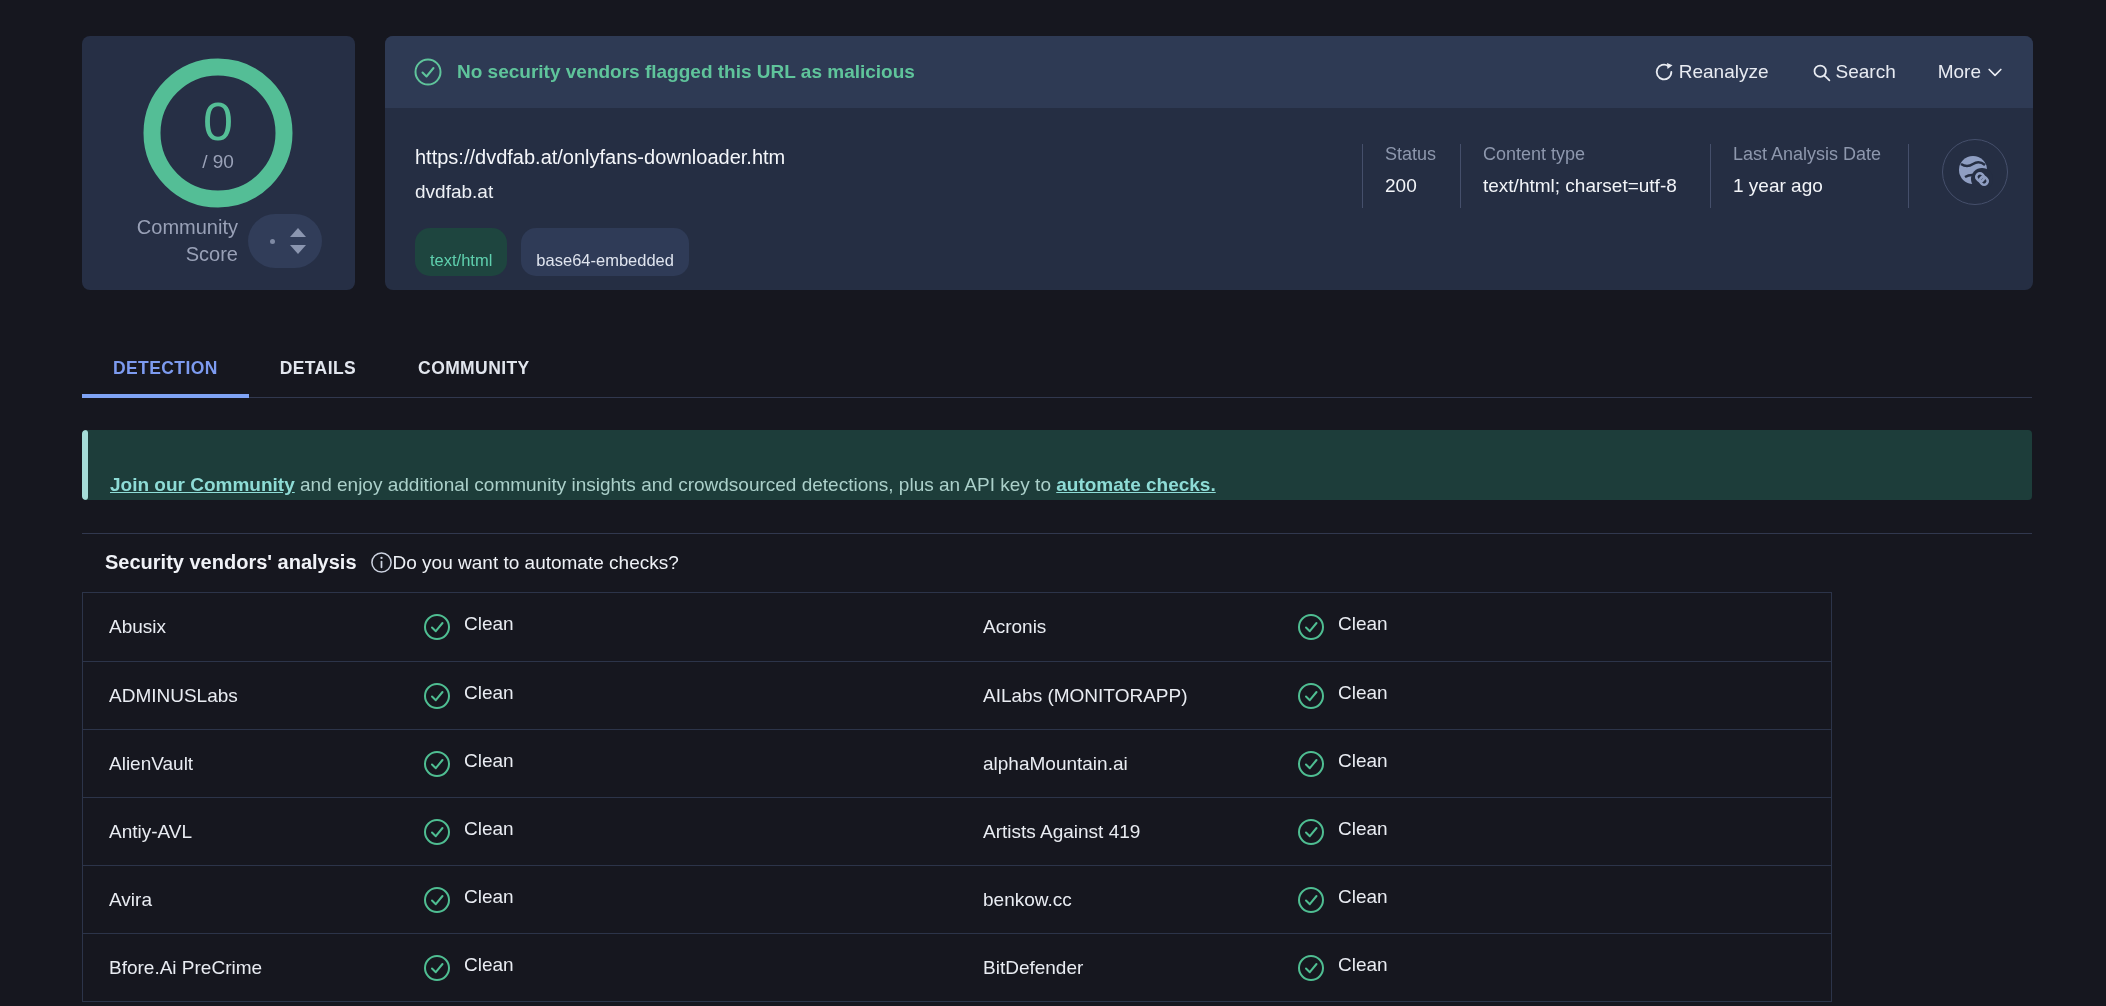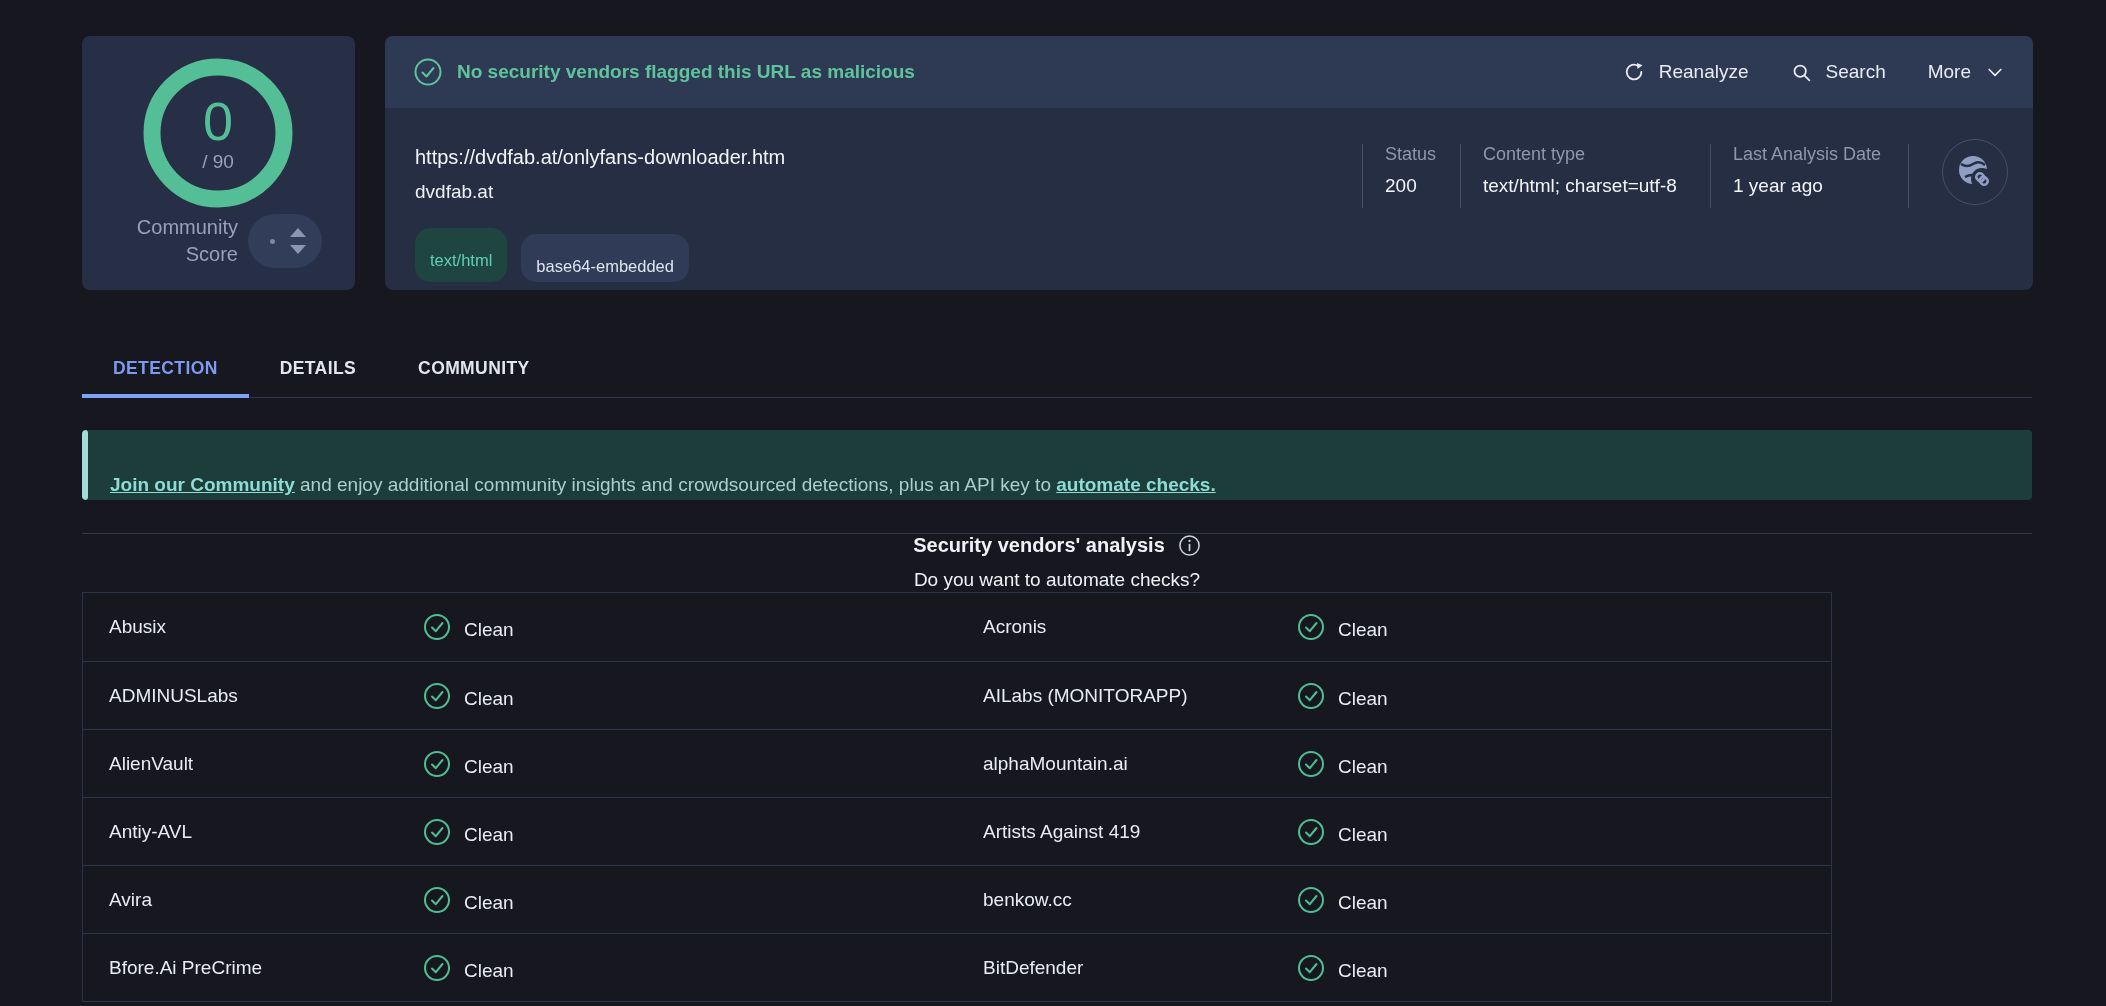--- a/index.html
+++ b/index.html
@@ -45,32 +45,32 @@
     position:absolute; left:385px; top:36px; width:1648px; height:254px;
     background:#252e43; border-radius:8px; overflow:hidden;
   }
   .panel-strip {
     height:72px; background:#2e3a54; display:flex; align-items:center;
     padding:0 28px;
   }
   .verdict { display:flex; align-items:center; gap:14px; }
   .verdict-text { color:#5fc49b; font-size:19px; font-weight:bold; }
   .strip-actions { margin-left:auto; display:flex; align-items:center; gap:42px; }
-  .strip-btn { display:flex; align-items:center; gap:14px; color:#e8ebf2; font-size:19px; cursor:pointer;text-align:right; }
+  .strip-btn { display:flex; align-items:center; gap:4px; color:#e8ebf2; font-size:19px; cursor:pointer;text-align:right; }
   
   .panel-body { position:relative; height:182px; }
   .url-line { position:absolute; left:30px; top:38px; font-size:20px; color:#f4f6fa; }
   .domain-line { position:absolute; left:30px; top:73px; font-size:19px; color:#eef1f6; }
   .tag-row { position:absolute; left:30px; top:120px; display:flex; gap:14px; }
   .tag {
     display:inline-block; padding:23px 15px 6px; border-radius:15px;
     font-size:16.5px; cursor:pointer;
   }
   .tag-teal { background:#1e453f; color:#5fd0ae; }
-  .tag-gray { background:#2f3b57; color:#dfe4ee;margin-top:6px; }
+  .tag-gray { background:#2f3b57; color:#dfe4ee; }
   .meta-block { position:absolute; left:977px; top:36px; display:flex; align-items:stretch; height:64px; }
   .meta-sep { width:1px; background:#454f6b; }
   .meta-item { padding-left:22px; }
   .meta-item.w1 { width:97px; }
   .meta-item.w2 { width:249px; }
   .meta-item.w3 { width:197px; }
   .meta-label { font-size:18px; color:#8d97ad; margin-bottom:10px; }
   .meta-value { font-size:19px; color:#f2f4f8; }
   .globe-btn {
     position:absolute; left:1557px; top:31px; width:66px; height:66px;
@@ -91,34 +91,34 @@
     position:absolute; left:82px; top:430px; width:1950px; height:70px;
     background:#1d3d3a; border-radius:4px; overflow:hidden;
     display:flex; align-items:center;
   }
   .banner-bar { position:absolute; left:0; top:0; bottom:0; width:6px; background:#a5dcd7; border-radius:3px; }
   .banner-text { padding-left:28px; font-size:19px; color:#abd0ca;margin-top:40px; }
   .banner-link { color:#8edcd6; font-weight:bold; text-decoration:underline; cursor:pointer; }
   
   .section-row {
     position:absolute; left:82px; top:534px; width:1950px; height:57px;
-    display:flex; align-items:center; justify-content:space-between; padding:0 23px;flex-direction:column;
+    display:flex; align-items:center; justify-content:flex-start; padding:0 23px;
   }
   .section-title { display:flex; align-items:center; gap:13px; font-size:20px; font-weight:bold; color:#f0f2f7; }
   .automate-link { font-size:19px; color:#eef1f6; cursor:pointer; }
   
   .vtable {
     position:absolute; left:82px; top:592px; width:1750px;
     border:1px solid #2c3449;
   }
   .vrow { display:flex; height:68px; }
   .vrow + .vrow { border-top:1px solid #2c3449; }
   .vhalf { width:50%; display:flex; align-items:center; }
   .vname { flex:0 0 340px; padding-left:26px; font-size:19px; color:#e9ecf2; }
-  .vresult { display:flex; align-items:flex-end; gap:13px; font-size:19px; color:#e9ecf2; }
+  .vresult { display:flex; align-items:flex-start; gap:13px; font-size:19px; color:#e9ecf2; }
   svg { display:block; }
 </style>
 </head>
 <body>
 
 <div class="score-card">
   <div class="ring-wrap">
     <svg width="150" height="150" viewBox="0 0 150 150">
       <circle cx="75" cy="75" r="66" fill="none" stroke="#54be96" stroke-width="17"></circle>
     </svg>

